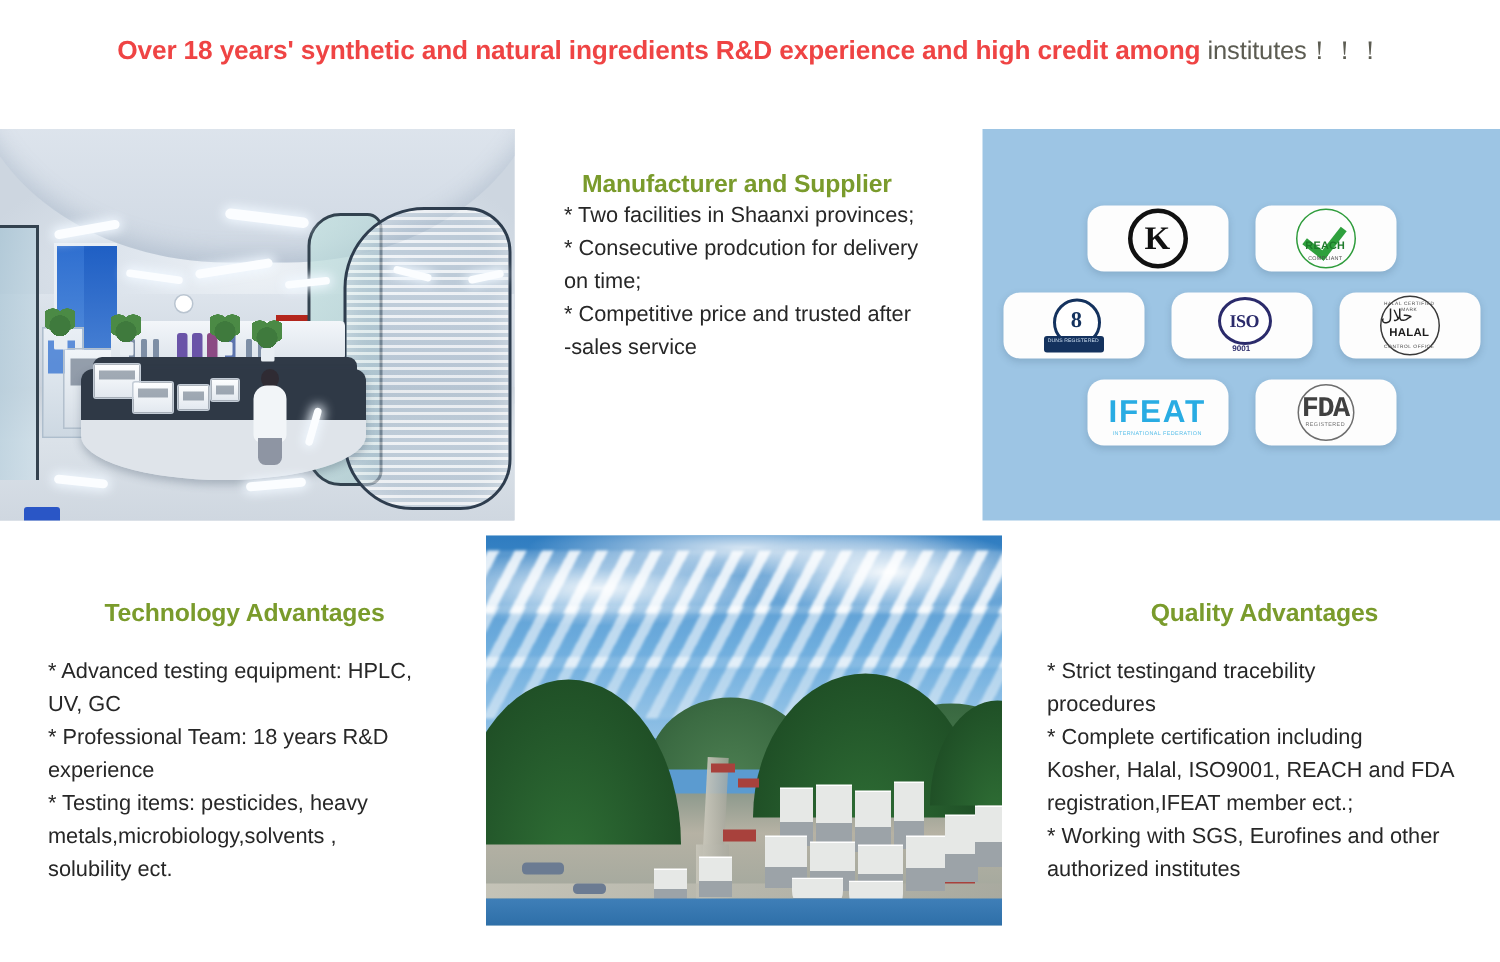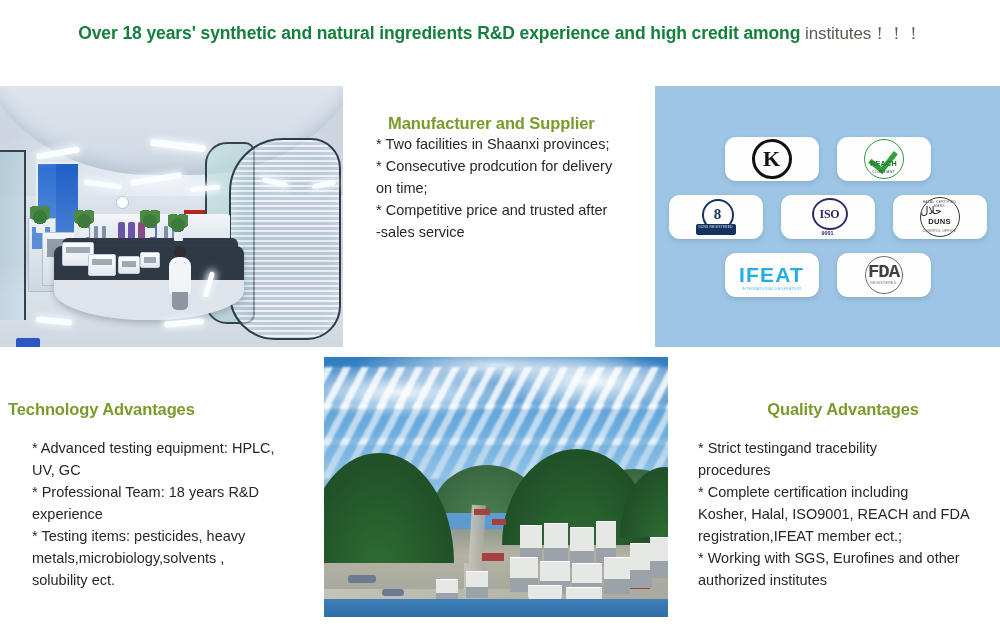--- a/index.html
+++ b/index.html
@@ -22,21 +22,21 @@
     position: absolute;
     left: 0;
     top: 22px;
     width: 1000px;
     text-align: center;
     font-size: 17.5px;
     font-weight: bold;
     letter-spacing: -0.1px;
     white-space: nowrap;
   }
-  .headline .hl-main { color: #15803d; }
+  .headline .hl-main { color: #ef4444; }
   .headline .hl-tail {
     color: #5c5c52;
     font-weight: normal;
     font-size: 17px;
   }
 
   
   .lab-photo {
     position: absolute;
     left: 0;
@@ -383,21 +383,21 @@
     position:absolute; left:0; right:0; bottom:8px;
     text-align:center; font-size:3.6px; color:#6e6e6e; letter-spacing:.3px;
   }
 
   
   .block-tech {
     position: absolute;
     left: 8px; top: 400px;
     width: 310px;
   }
-  .block-tech .sec-title { text-align: left; }
+  .block-tech .sec-title { text-align: center; }
   .block-tech .body-text { margin-top: 18px; padding-left: 24px; }
 
   
   .aerial-photo {
     position: absolute;
     left: 324px; top: 357px;
     width: 344px; height: 260px;
     overflow: hidden;
     background: #5b9bd0;
   }
@@ -562,21 +562,21 @@
           <span class="ring">
             <span class="txt">ISO</span>
           </span>
           <span class="num">9001</span>
         </div>
       </div>
       <div class="cert-card">
         <div class="badge-halal">
           <span class="top-arc">HALAL CERTIFIED MARK</span>
           <span class="ar">حلال</span>
-          <span class="en">DUNS</span>
+          <span class="en">HALAL</span>
           <span class="bot-arc">CONTROL OFFICE</span>
         </div>
       </div>
     </div>
 
     <div class="cert-row">
       <div class="cert-card">
         <div class="badge-ifeat">
           <span>IFEAT</span>
           <span class="sub">INTERNATIONAL FEDERATION</span>

